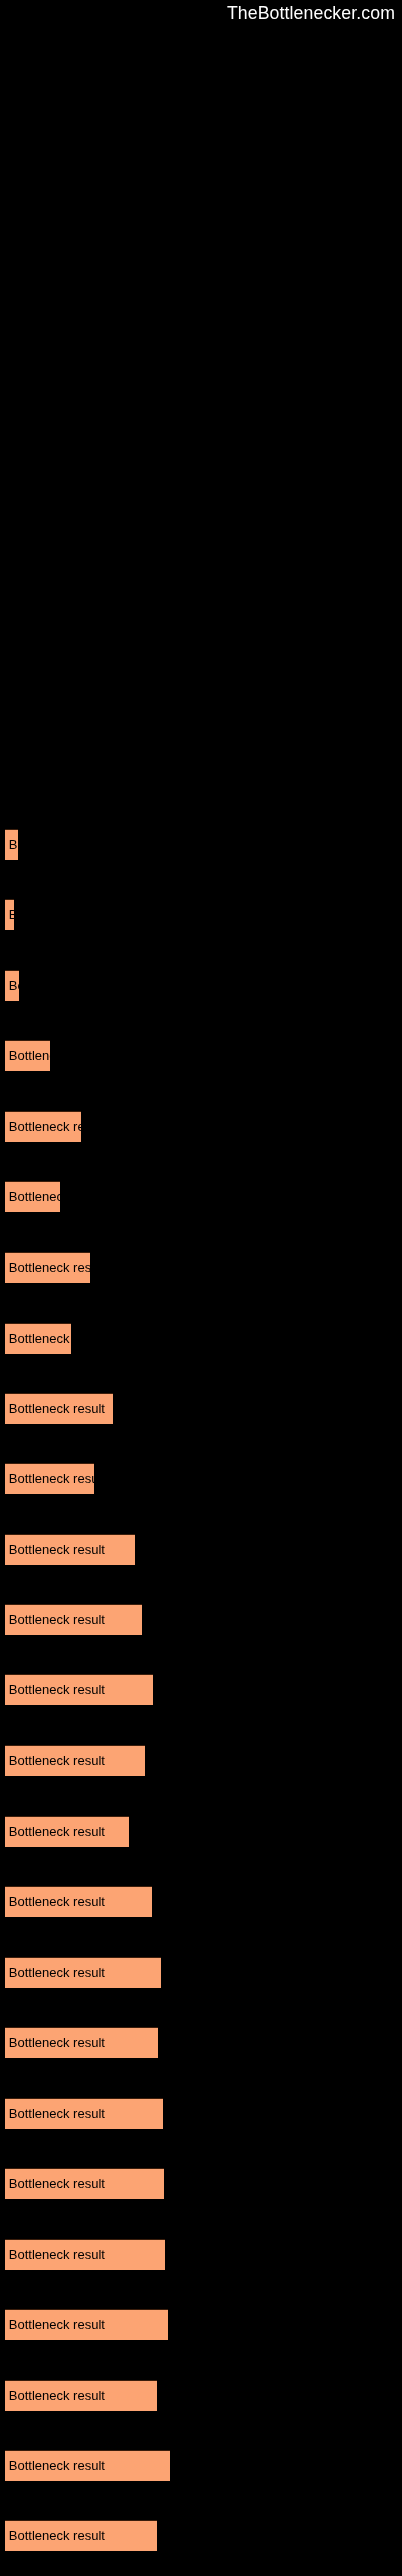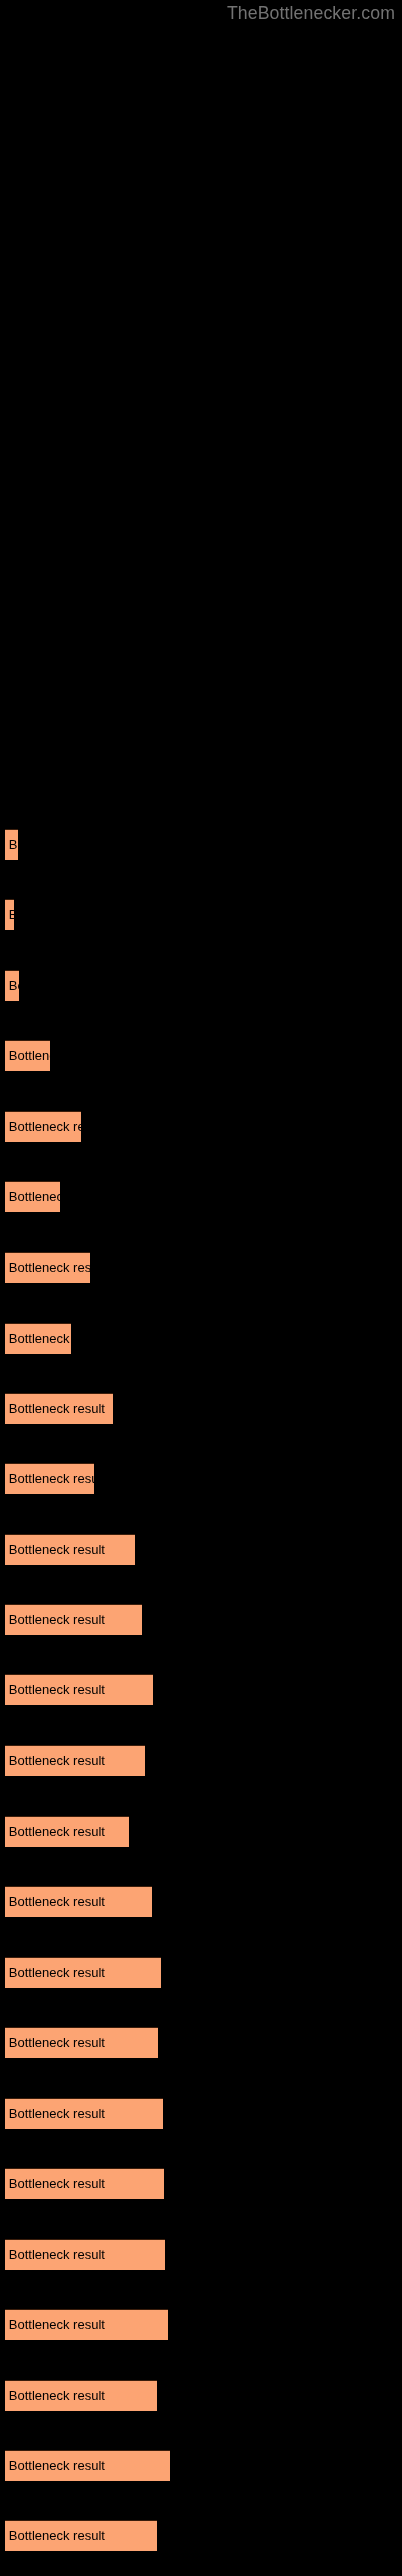--- a/index.html
+++ b/index.html
@@ -19,21 +19,21 @@
   }
 
   
   #site-title {
     position: absolute;
     top: 1.6px;
     right: 8px;
     font-family: "Liberation Sans", sans-serif;
     font-size: 17.7px;
     line-height: 22.5px;
-    color: #737373;
+    color: #ffffff;
     letter-spacing: 0.1px;
     white-space: nowrap;
     user-select: none;
   }
 
   
   #chart {
     position: absolute;
     left: 0;
     top: 0;

